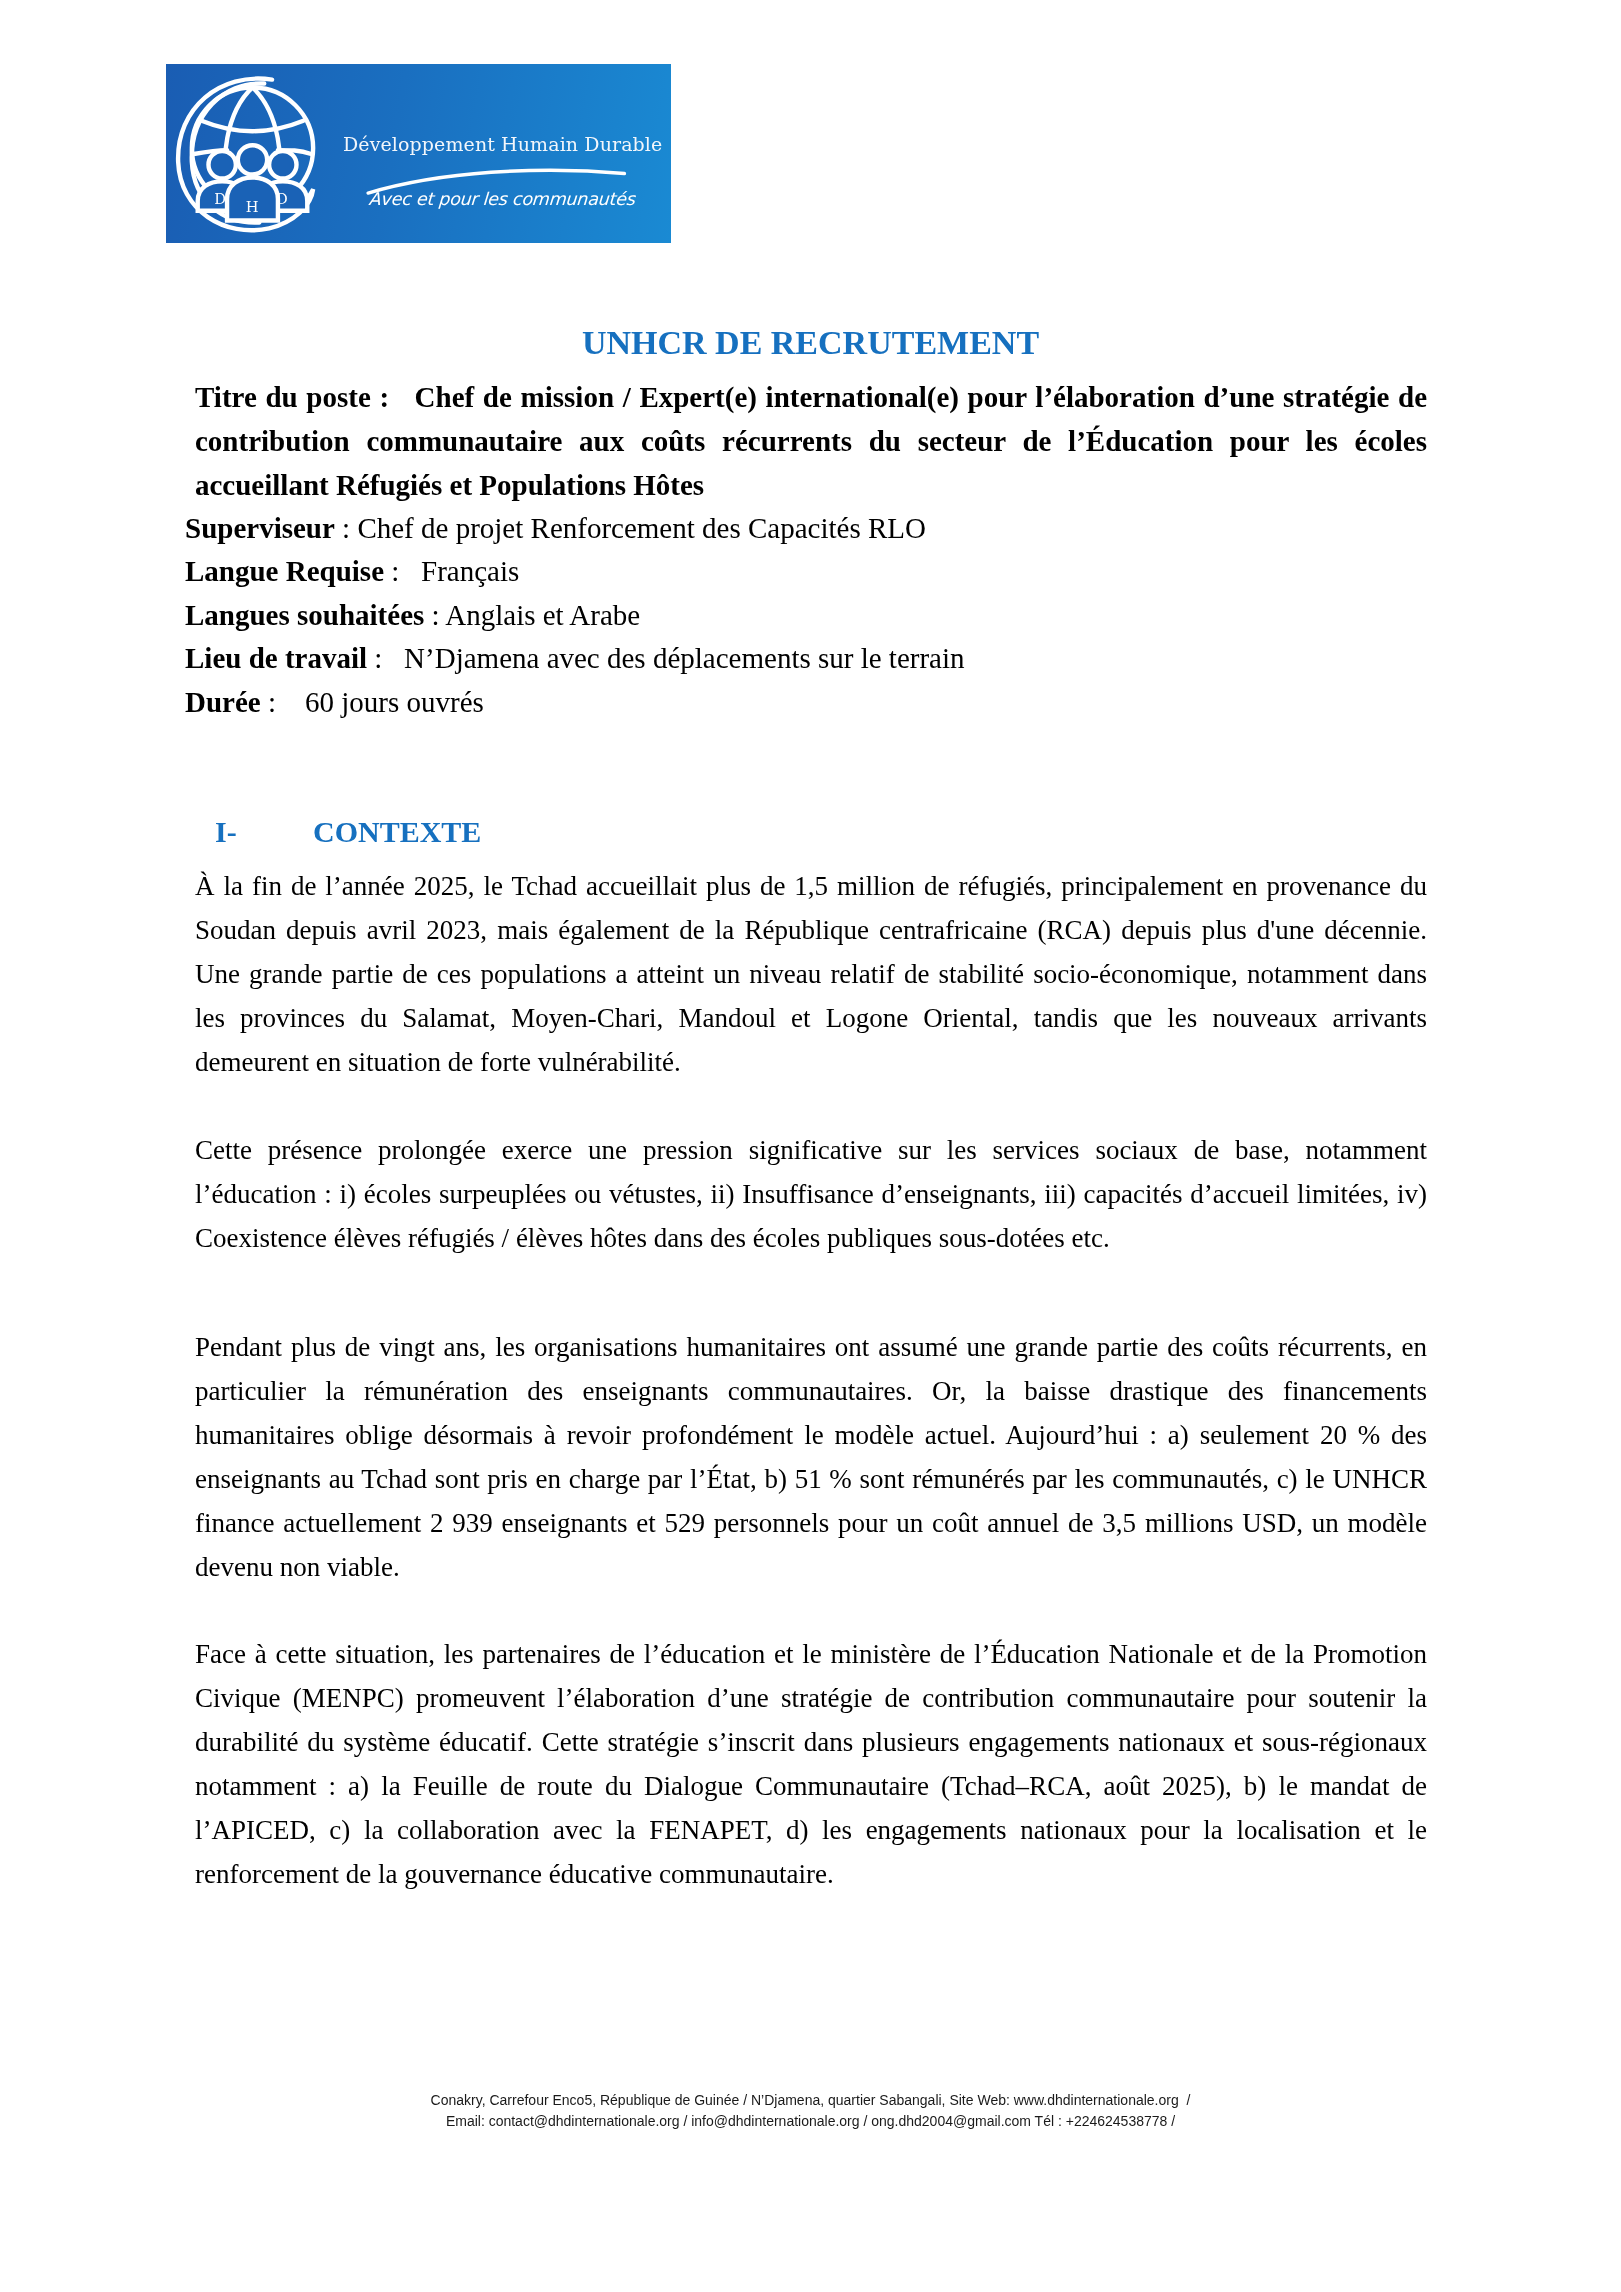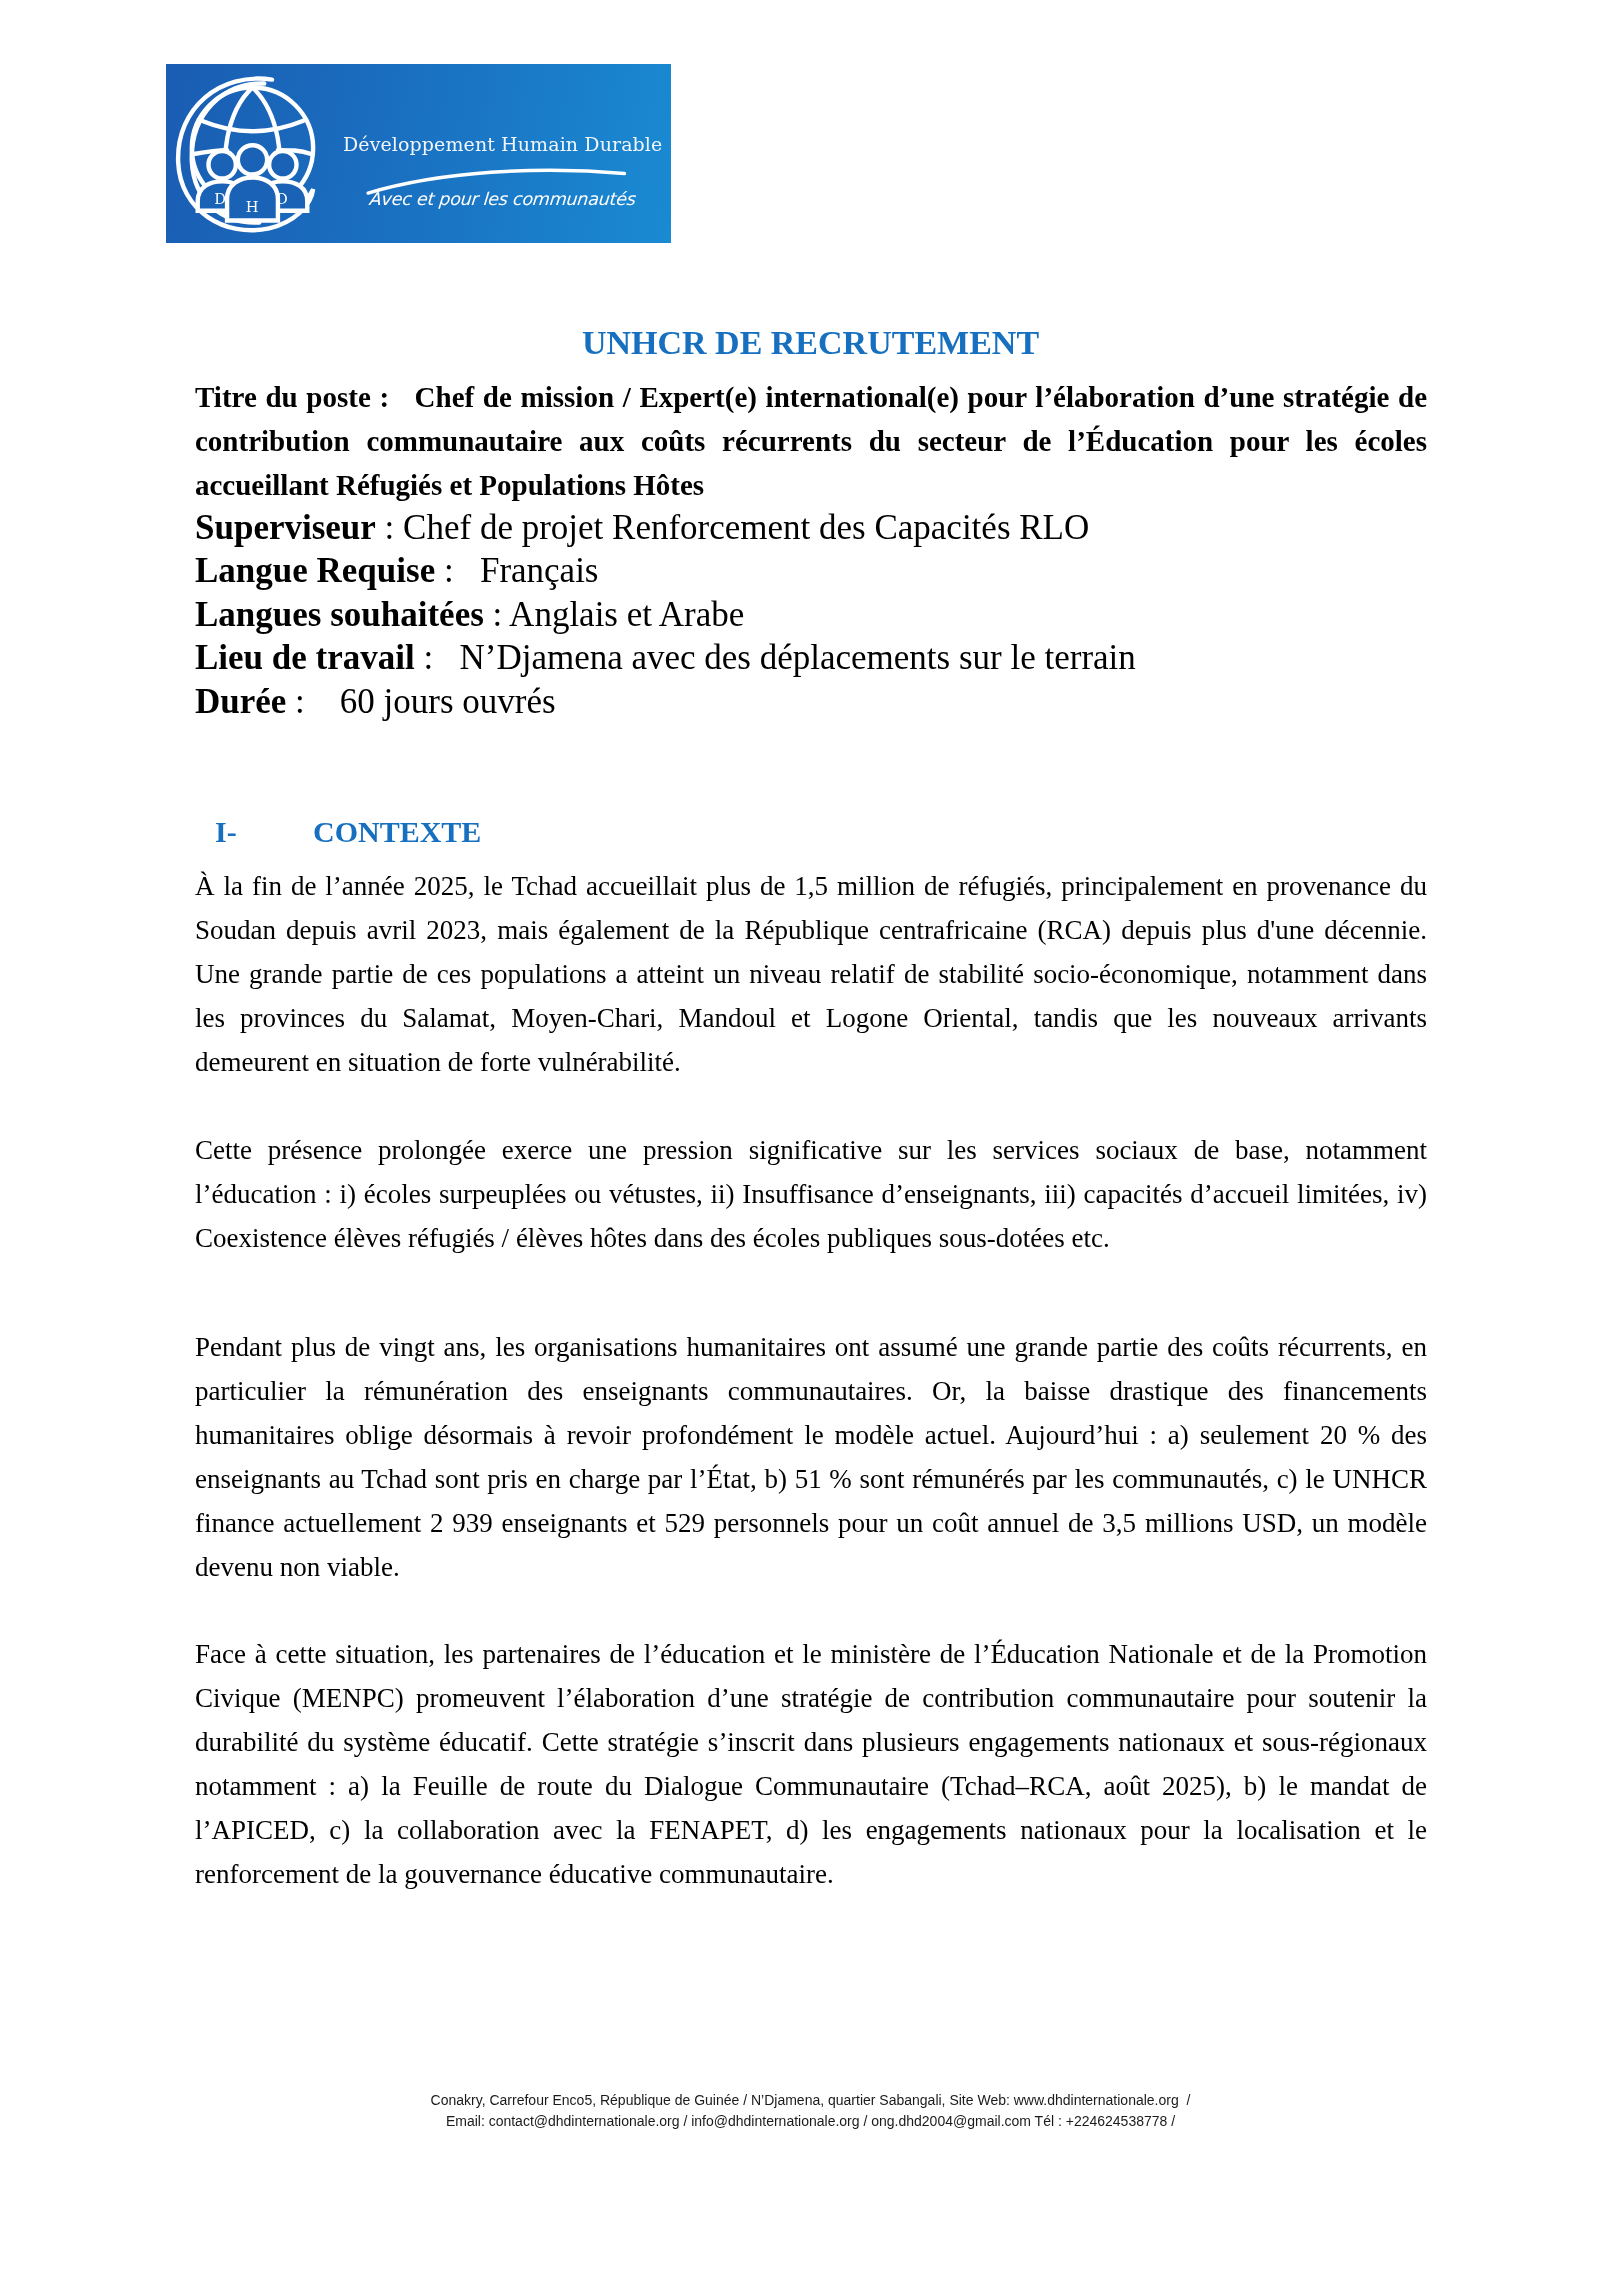--- a/index.html
+++ b/index.html
@@ -8,21 +8,21 @@
           background: linear-gradient(100deg, #1a5db3 0%, #1a6fc0 45%, #1a8ad3 100%); overflow: hidden; }
   .logo svg { position: absolute; left: 0; top: 0; }
   .logo-name { position: absolute; left: 177px; top: 69px; font-family: "DejaVu Serif", serif; font-size: 19px; color: #f2f6fb; white-space: nowrap; letter-spacing: 0.1px; }
   .logo-tag { position: absolute; left: 204px; top: 125px; font-family: "DejaVu Sans", sans-serif; font-style: italic; font-size: 17.6px; color: #ffffff; white-space: nowrap; transform: skewX(-6deg); letter-spacing: -0.3px; }
 
   .title { position: absolute; left: 0; width: 1621px; top: 321px; text-align: center; font-weight: bold; font-size: 34px; color: #1670bf; line-height: 43px; }
 
   .block { position: absolute; left: 195px; width: 1232px; font-size: 29px; line-height: 44px; }
   .job-title { top: 375px; font-weight: bold; text-align: justify; }
   .job-title .lbl { margin-right: 25.5px; }
-  .field { position: absolute; left: 195px; font-size: 35px; line-height: 44px; white-space: nowrap; }
+  .field { position: absolute; left: 185px; font-size: 29px; line-height: 44px; white-space: nowrap; }
   .field b { font-weight: bold; }
 
   .section { position: absolute; left: 195px; top: 810px; font-weight: bold; font-size: 30px; color: #1670bf; line-height: 43px; margin-left: 20px; }
   .section .num { display: inline-block; width: 98px; }
 
   .para { position: absolute; left: 195px; width: 1232px; font-size: 27px; line-height: 44px; text-align: justify; margin: 0; }
 
   .footer { position: absolute; left: 0; width: 1621px; top: 2090px; text-align: center; font-family: "Liberation Sans", sans-serif; font-size: 14px; line-height: 21.4px; color: #1a1a1a; }
   .footer div { white-space: nowrap; }
 </style>

